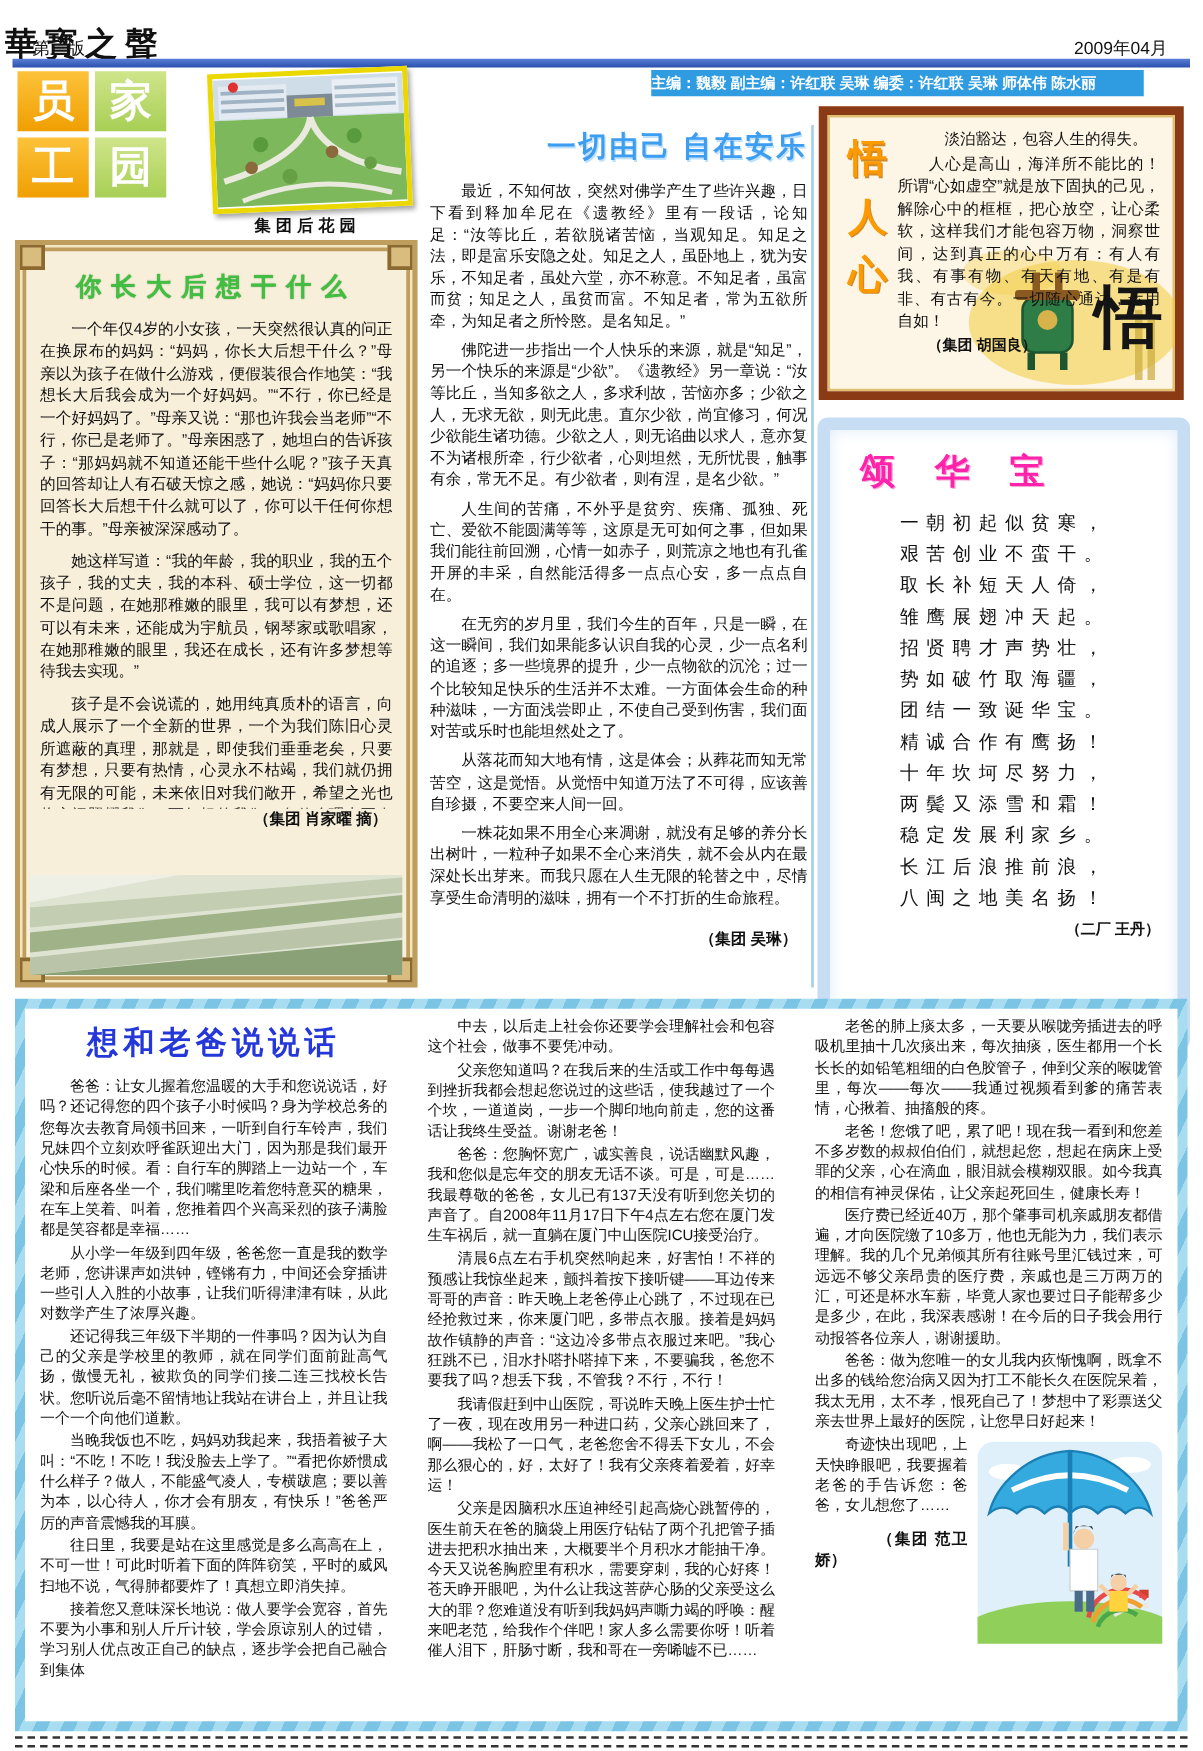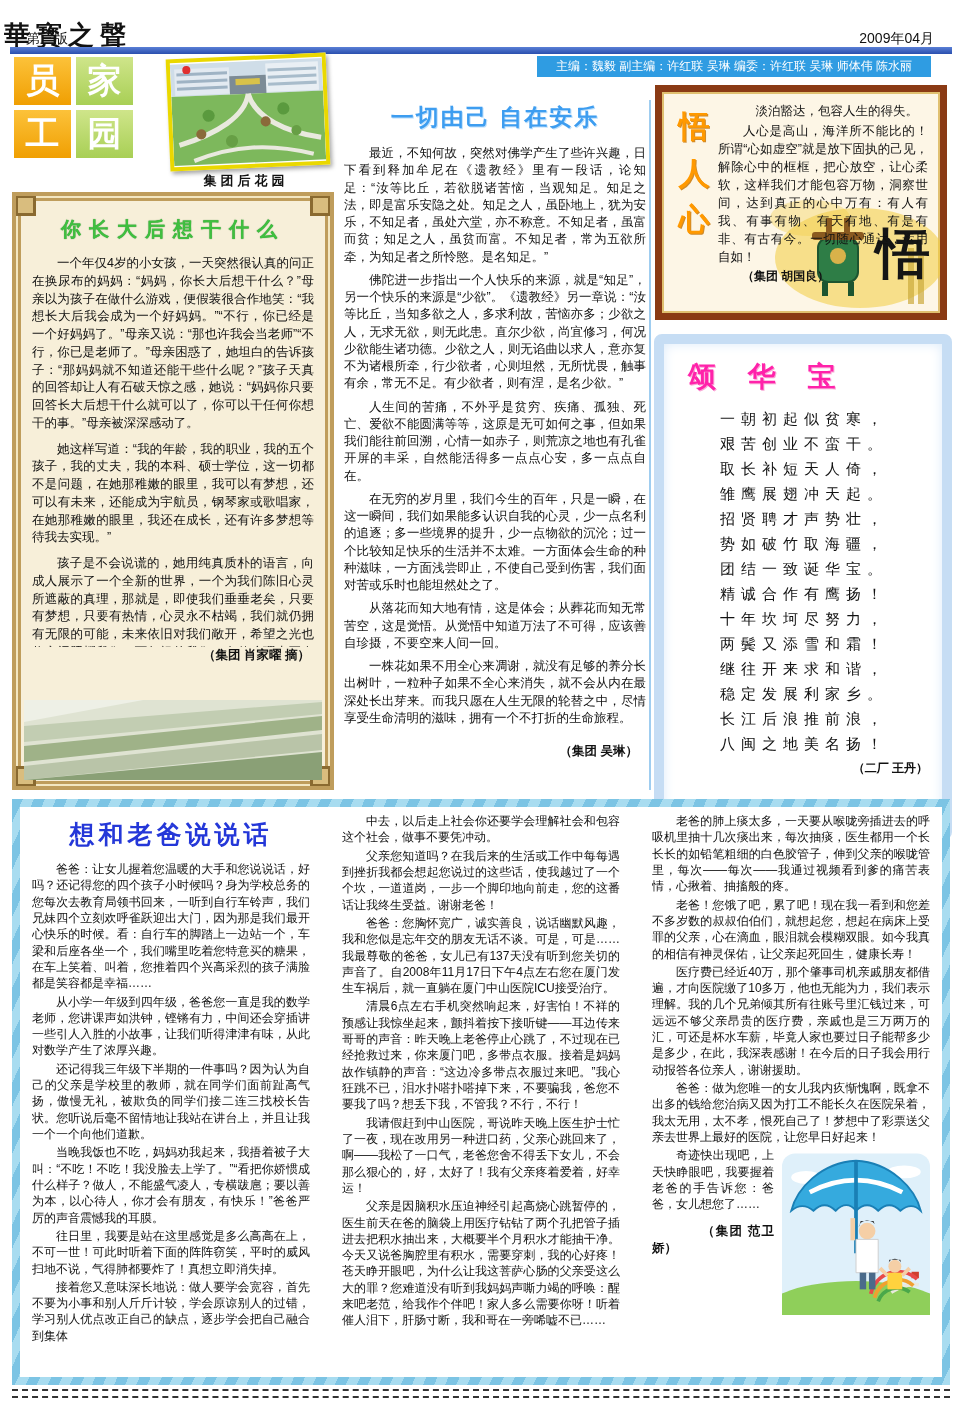--- a/index.html
+++ b/index.html
@@ -7,23 +7,23 @@
        font-family:"Liberation Sans",sans-serif;color:#111;overflow:hidden}
   .page{position:absolute;inset:0;overflow:hidden}
 
   
   .edition{position:absolute;left:26px;top:30px;font-size:14px}
   .masthead{position:absolute;left:4px;right:0;top:18px;margin:0;text-align:left;
             font-size:26px;font-weight:bold;letter-spacing:6px;font-family:"DejaVu Sans",sans-serif}
   .issue-date{position:absolute;right:28px;top:30px;font-size:14px}
   .head-rule{position:absolute;left:10px;right:10px;top:47px;height:7px;
              background:linear-gradient(#5a7fd6,#2a4fae)}
-  .editors-bar{position:absolute;left:537px;top:56px;width:394px;height:21px;
+  .editors-bar{position:absolute;left:521px;top:56px;width:394px;height:21px;
                background:#2f9ce2;color:#fff;font-size:12px;line-height:21px;
-               text-align:center;font-weight:normal;white-space:nowrap;overflow:hidden}
+               text-align:left;font-weight:bold;white-space:nowrap;overflow:hidden}
 
   
   .logo{position:absolute;left:14px;top:57px;width:120px;display:grid;
         grid-template-columns:57px 57px;grid-gap:5px}
   .logo .tile{height:48px;display:flex;align-items:center;justify-content:center;
               font-size:34px;font-weight:bold;color:#fff}
   .tile-orange{background:linear-gradient(#fcc23a,#f09f02)}
   .tile-green{background:linear-gradient(#cfe58a,#a8cf55)}
 
   
@@ -45,21 +45,21 @@
                 letter-spacing:8px;color:#3fc03f;text-shadow:0 0 1px #2a7f2a}
   .growup-text{padding:6px 16px 0;font-size:12.5px;line-height:1.42;text-align:justify;
                height:392px;overflow:hidden}
   .growup-text p{margin:0 0 8px;text-indent:2em}
   .growup-attr{text-align:right;padding-right:20px;font-weight:bold;font-size:12.5px}
   .greenhouse{position:absolute;left:8px;right:8px;bottom:6px;height:80px}
   .greenhouse svg{width:100%;height:100%;display:block}
 
   
   .peace-col{position:absolute;left:344px;top:102px;width:302px}
-  .peace-title{margin:0 0 12px;text-align:center;font-size:23px;font-weight:bold;
+  .peace-title{margin:0 0 12px;text-align:right;font-size:23px;font-weight:bold;
                color:#3d9df0;letter-spacing:2px;text-shadow:1px 1px 0 #bfe0fb}
   .peace-text{font-size:12.5px;line-height:1.38;text-align:justify;height:598px;overflow:hidden}
   .peace-text p{margin:0 0 6px;text-indent:2em}
   .peace-attr{text-align:right;padding-right:8px;font-weight:bold;font-size:12.5px}
   .v-divider{position:absolute;left:649px;top:100px;width:2px;height:690px;background:#9fcdf0}
 
   
   .wu-box{position:absolute;left:655px;top:85px;width:292px;height:235px;box-sizing:border-box;
           background:#fdf6e6;border:7px solid #8a3a14;box-shadow:inset 0 0 0 2px #e0c070;overflow:hidden}
   .wu-title{position:absolute;left:12px;top:12px;width:40px;text-align:center;font-size:31px;
@@ -220,21 +220,20 @@
       <div>一朝初起似贫寒，</div>
       <div>艰苦创业不蛮干。</div>
       <div>取长补短天人倚，</div>
       <div>雏鹰展翅冲天起。</div>
       <div>招贤聘才声势壮，</div>
       <div>势如破竹取海疆，</div>
       <div>团结一致诞华宝。</div>
       <div>精诚合作有鹰扬！</div>
       <div>十年坎坷尽努力，</div>
       <div>两鬓又添雪和霜！</div>
-      <div>继往开来求和谐，</div>
       <div>稳定发展利家乡。</div>
       <div>长江后浪推前浪，</div>
       <div>八闽之地美名扬！</div>
     </div>
     <div class="song-attr">（二厂 王丹）</div>
   </section>
 
   <section class="dad-box">
     <div class="dad-inner">
       <div class="dad-col">

